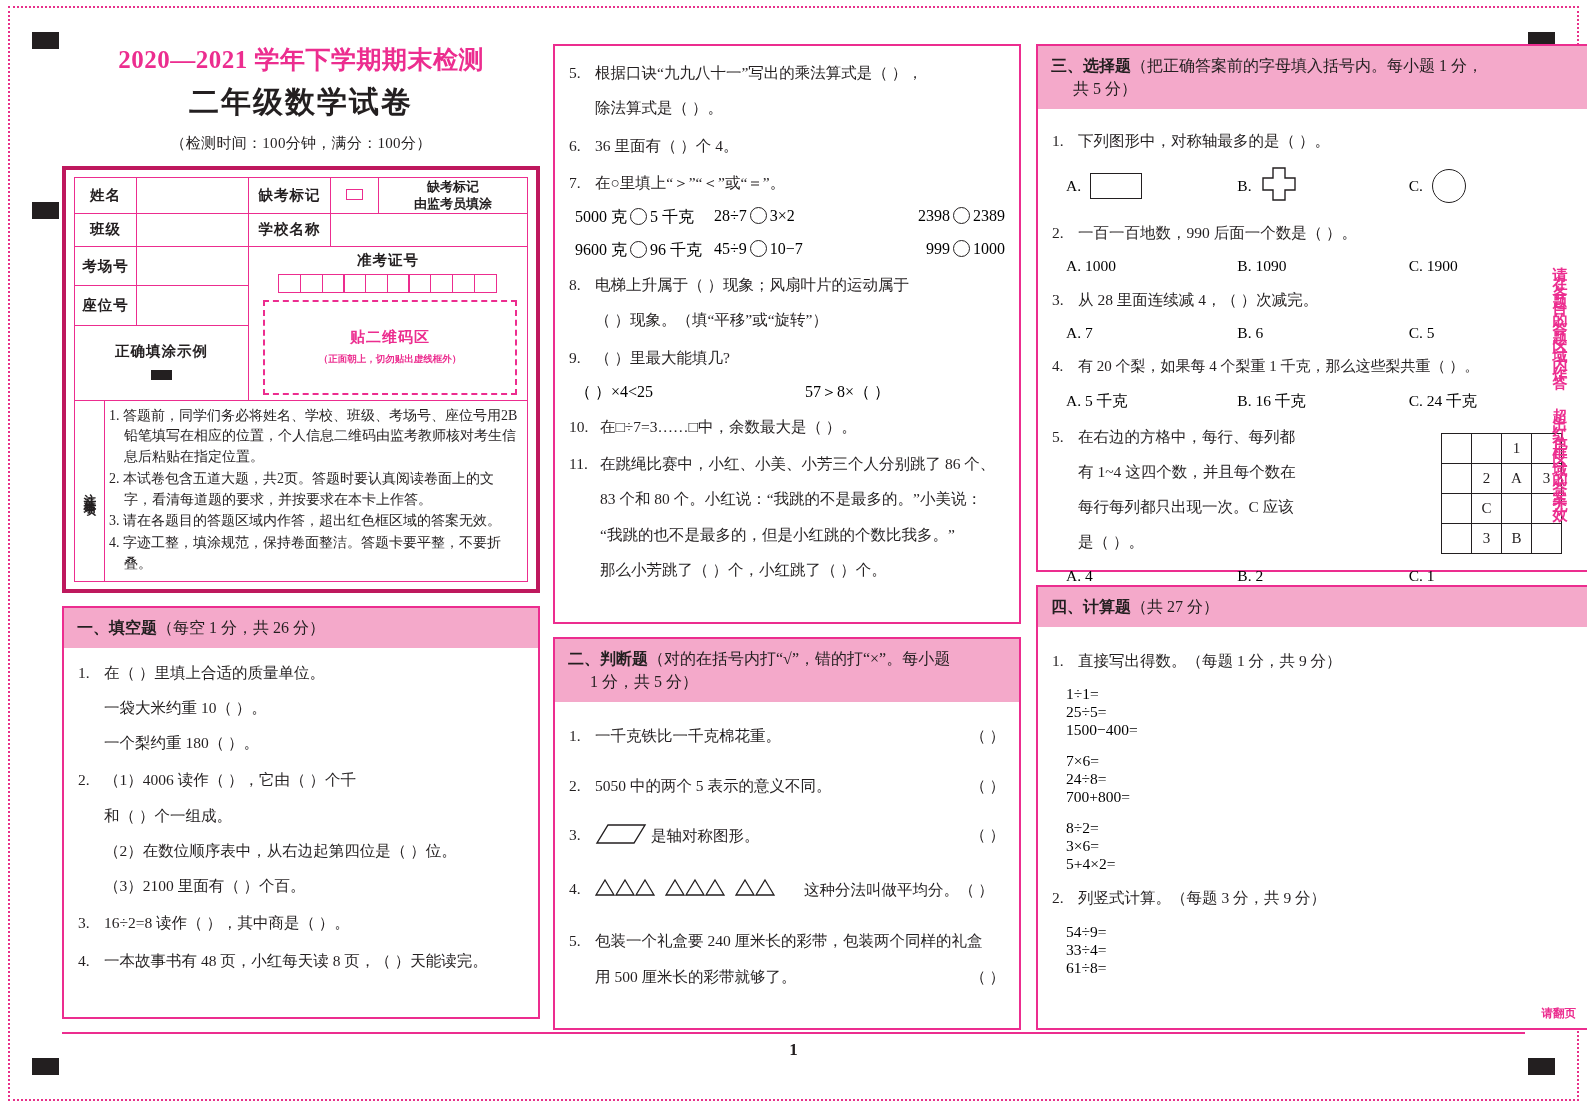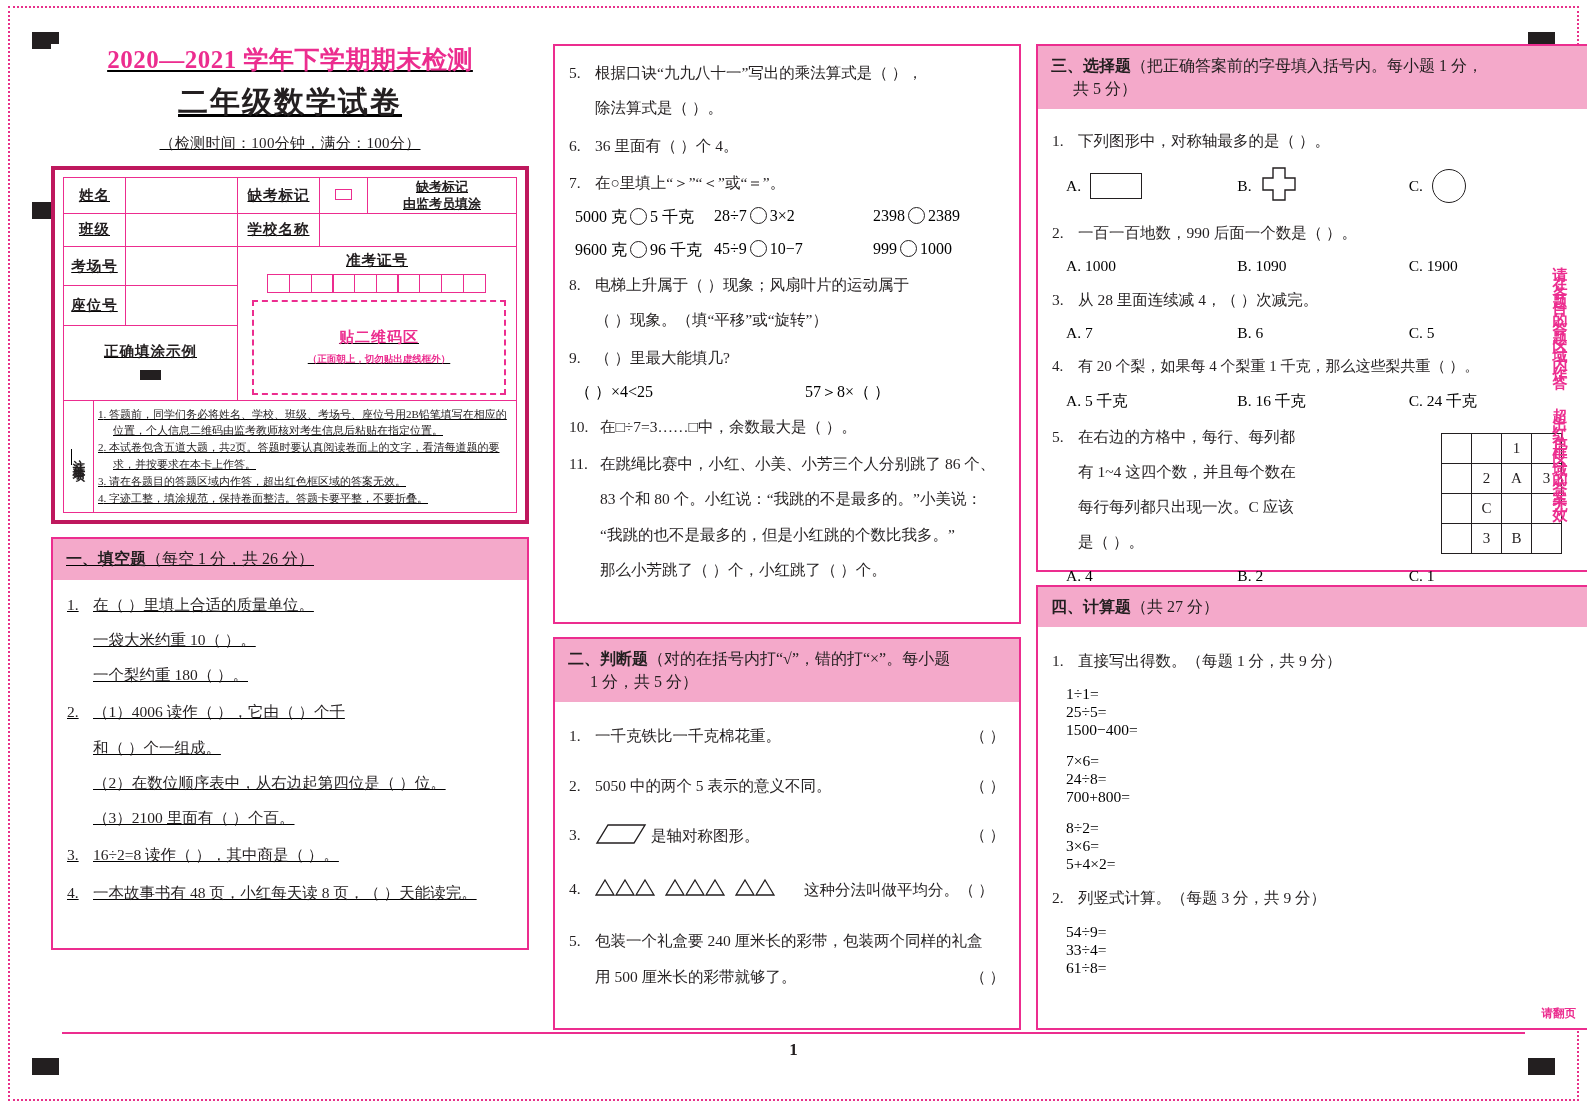--- a/index.html
+++ b/index.html
@@ -30,21 +30,21 @@
     background: #231f20;
   }
 
   
   .col {
     position: absolute;
     top: 44px;
     border: 2px solid #ec2d8f;
     background: #fff;
   }
-  .col-1 { left: 51px;   width: 478px; height: 986px; border: none; text-decoration: underline; }
+  .col-1 { left: 62px;   width: 478px; height: 986px; border: none; }
   .col-2 { left: 553px;  width: 468px; height: 986px; border: none; }
   .col-3 { left: 1036px; width: 560px; height: 986px; border: none; }
 
   .box {
     border: 2px solid #ec2d8f;
     background: #fff;
     position: relative;
   }
 
   
@@ -128,21 +128,21 @@
     border-right: 1.3px solid #ec2d8f;
     display: flex; align-items: center; justify-content: center;
     font-size: 12.5px; font-weight: bold; color: #231f20;
     padding: 4px 0;
   }
   .notes-label span { writing-mode: vertical-rl; letter-spacing: 4px; }
   .notes-body { flex: 1; padding: 5px 6px 5px 4px; }
   .notes-body ol { list-style: none; counter-reset: n; }
   .notes-body li {
     counter-increment: n;
-    font-size: 11px;
+    font-size: 14px;
     line-height: 1.48;
     color: #231f20;
     text-indent: -15px;
     padding-left: 15px;
     margin-bottom: 1px;
   }
   .notes-body li::before { content: counter(n) ". "; }
 
   
   .sec-head {
@@ -180,21 +180,21 @@
     border: 1.3px solid #231f20;
     border-radius: 50%;
     vertical-align: -3px;
     margin: 0 3px;
   }
 
   
   .cmp-row { display: flex; margin-bottom: 12px; padding-left: 6px; }
   .cmp-row > div { flex: 1; white-space: nowrap; }
   .cmp-row > div:nth-child(2) { flex: 1.05; }
-  .cmp-row > div:nth-child(3) { flex: 0.95; text-align: left; margin-left: 13px; }
+  .cmp-row > div:nth-child(3) { flex: 0.95; text-align: right; margin-left: 13px; }
 
   
   .calc-row { display: flex; margin-bottom: 13px; padding-left: 14px; font-size: 15.5px; flex-direction: column; }
   .calc-row > div { flex: 1; white-space: nowrap; }
 
   
   .opts { display: flex; padding-left: 14px; margin-bottom: 13px; font-size: 15.5px; align-items: center; }
   .opts > div { flex: 1; display: flex; align-items: center; gap: 9px; }
 
   .shape-rect { width: 52px; height: 26px; border: 1.4px solid #231f20; display: inline-block; }

